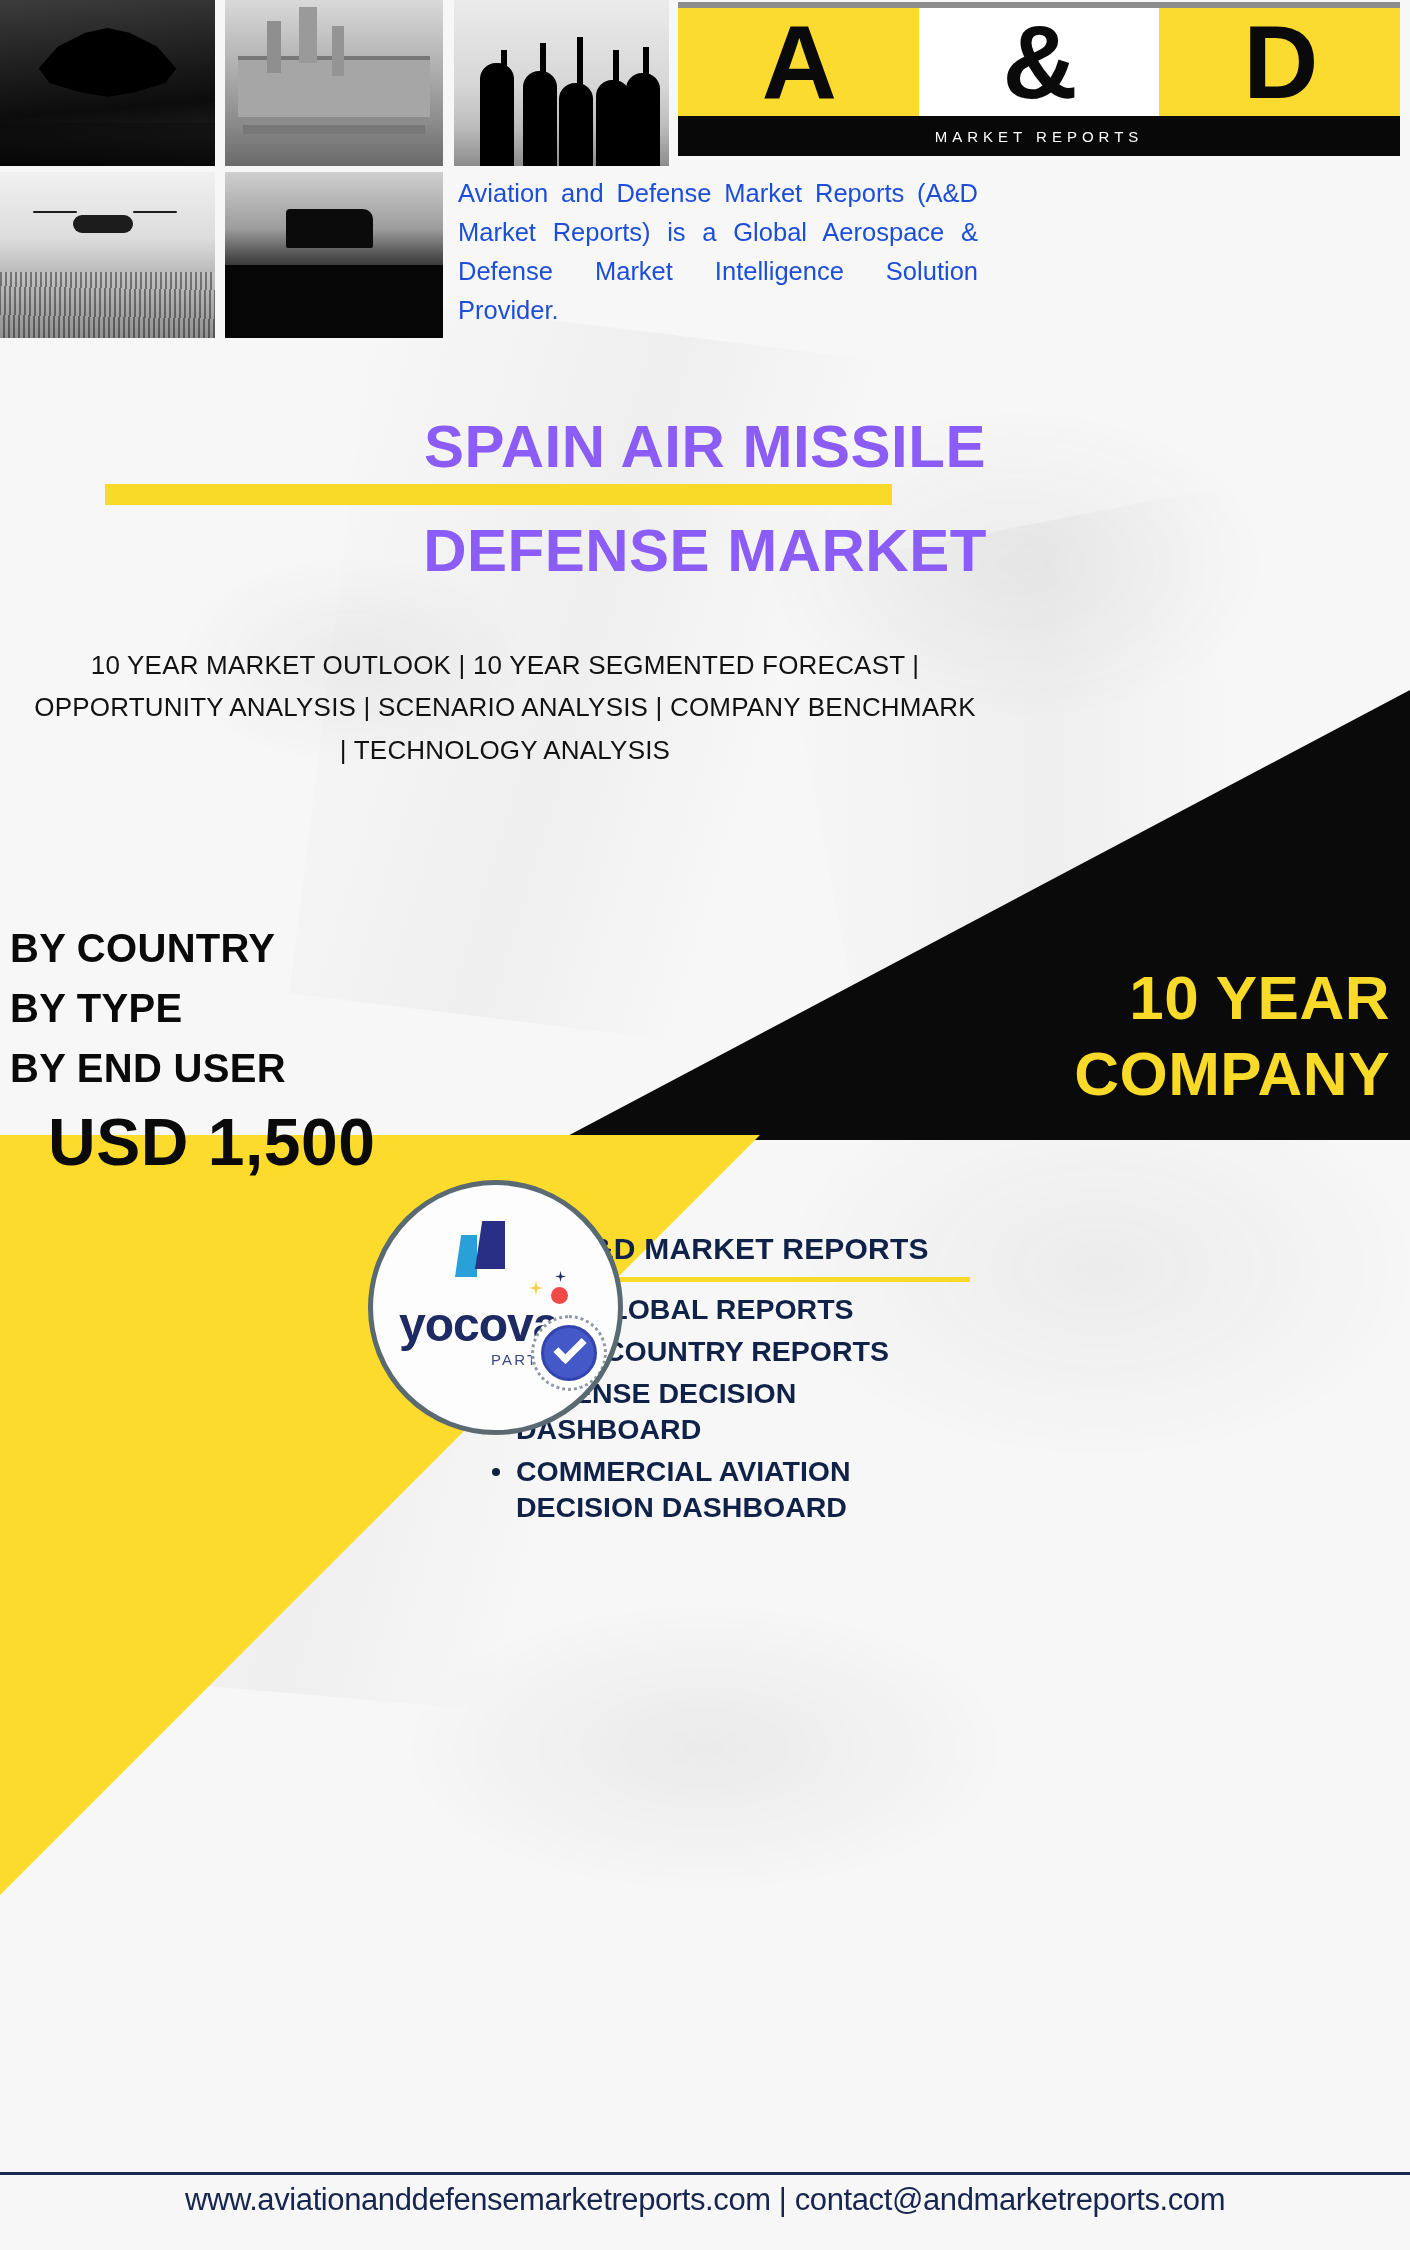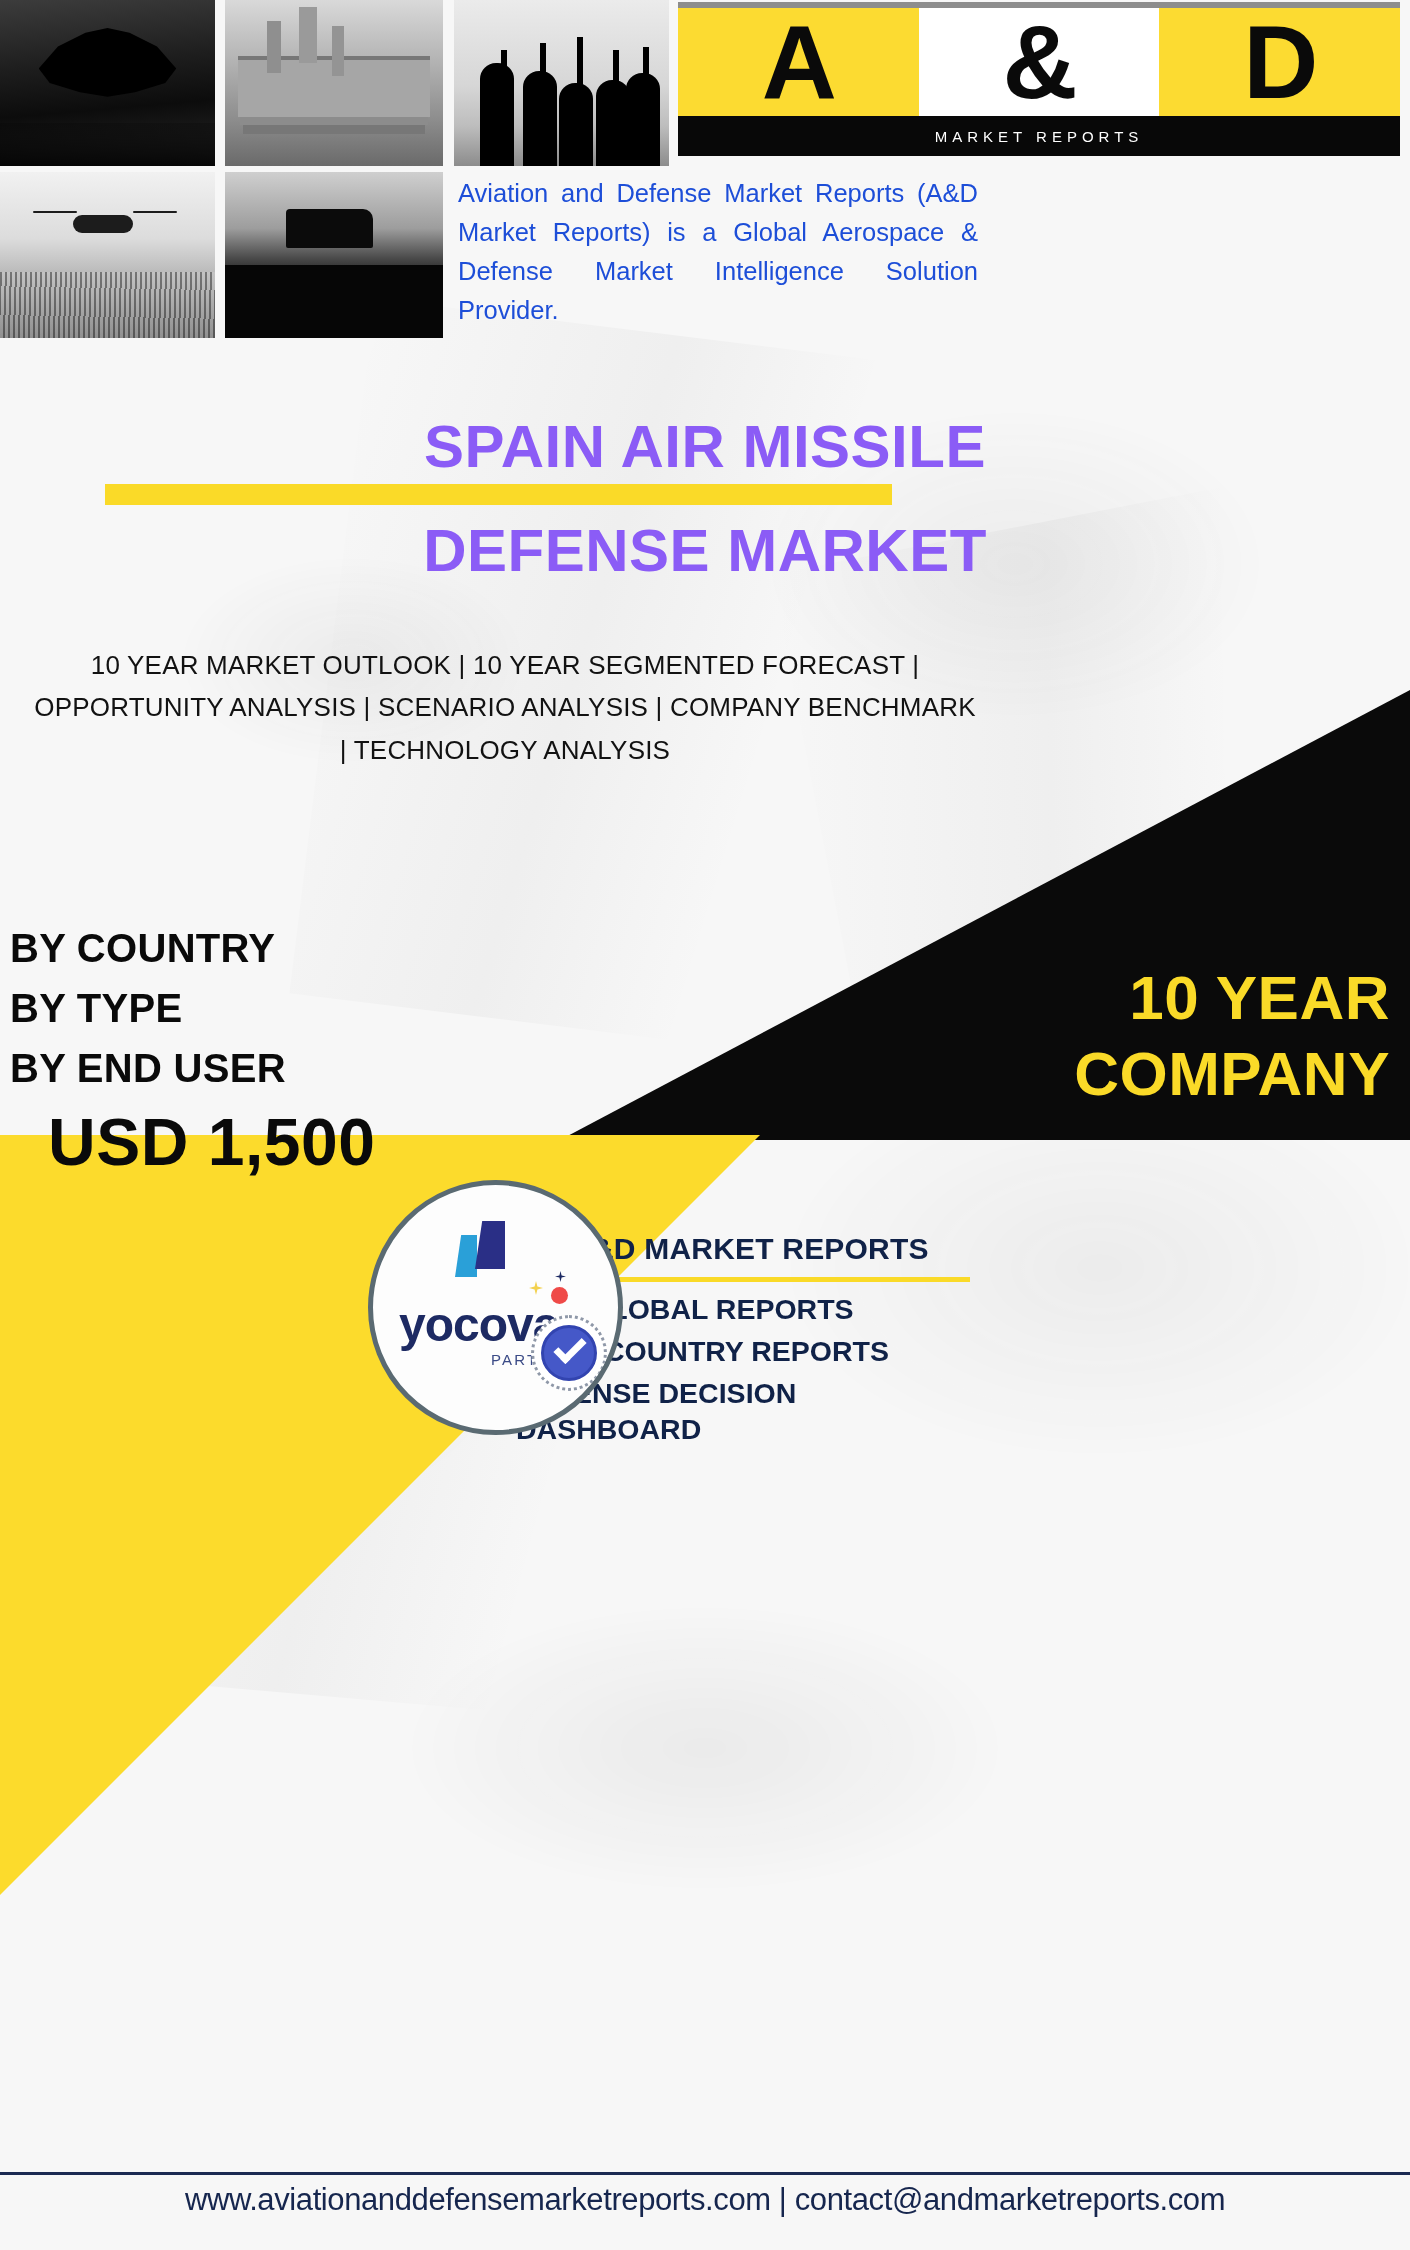--- a/index.html
+++ b/index.html
@@ -479,20 +479,21 @@
 
   <div class="wedge-yellow"></div>
   <div class="price">USD 1,500</div>
 
   <div class="about-head">ABOUT A&amp;D MARKET REPORTS</div>
   <div class="about-rule"></div>
   <ul class="about-list">
     <li>390+ GLOBAL REPORTS</li>
     <li>5000+ COUNTRY REPORTS</li>
     <li>DEFENSE DECISION DASHBOARD</li>
+    <li>COMMERCIAL AVIATION DECISION DASHBOARD</li>
   </ul>
 
   <div class="yocova">
     <div class="yo-mark">
       <div class="f1"></div>
         <div class="f2"></div>
     </div>
     <div class="yo-sparks">
       <div class="st-y"></div>
       <div class="st-d"></div>

